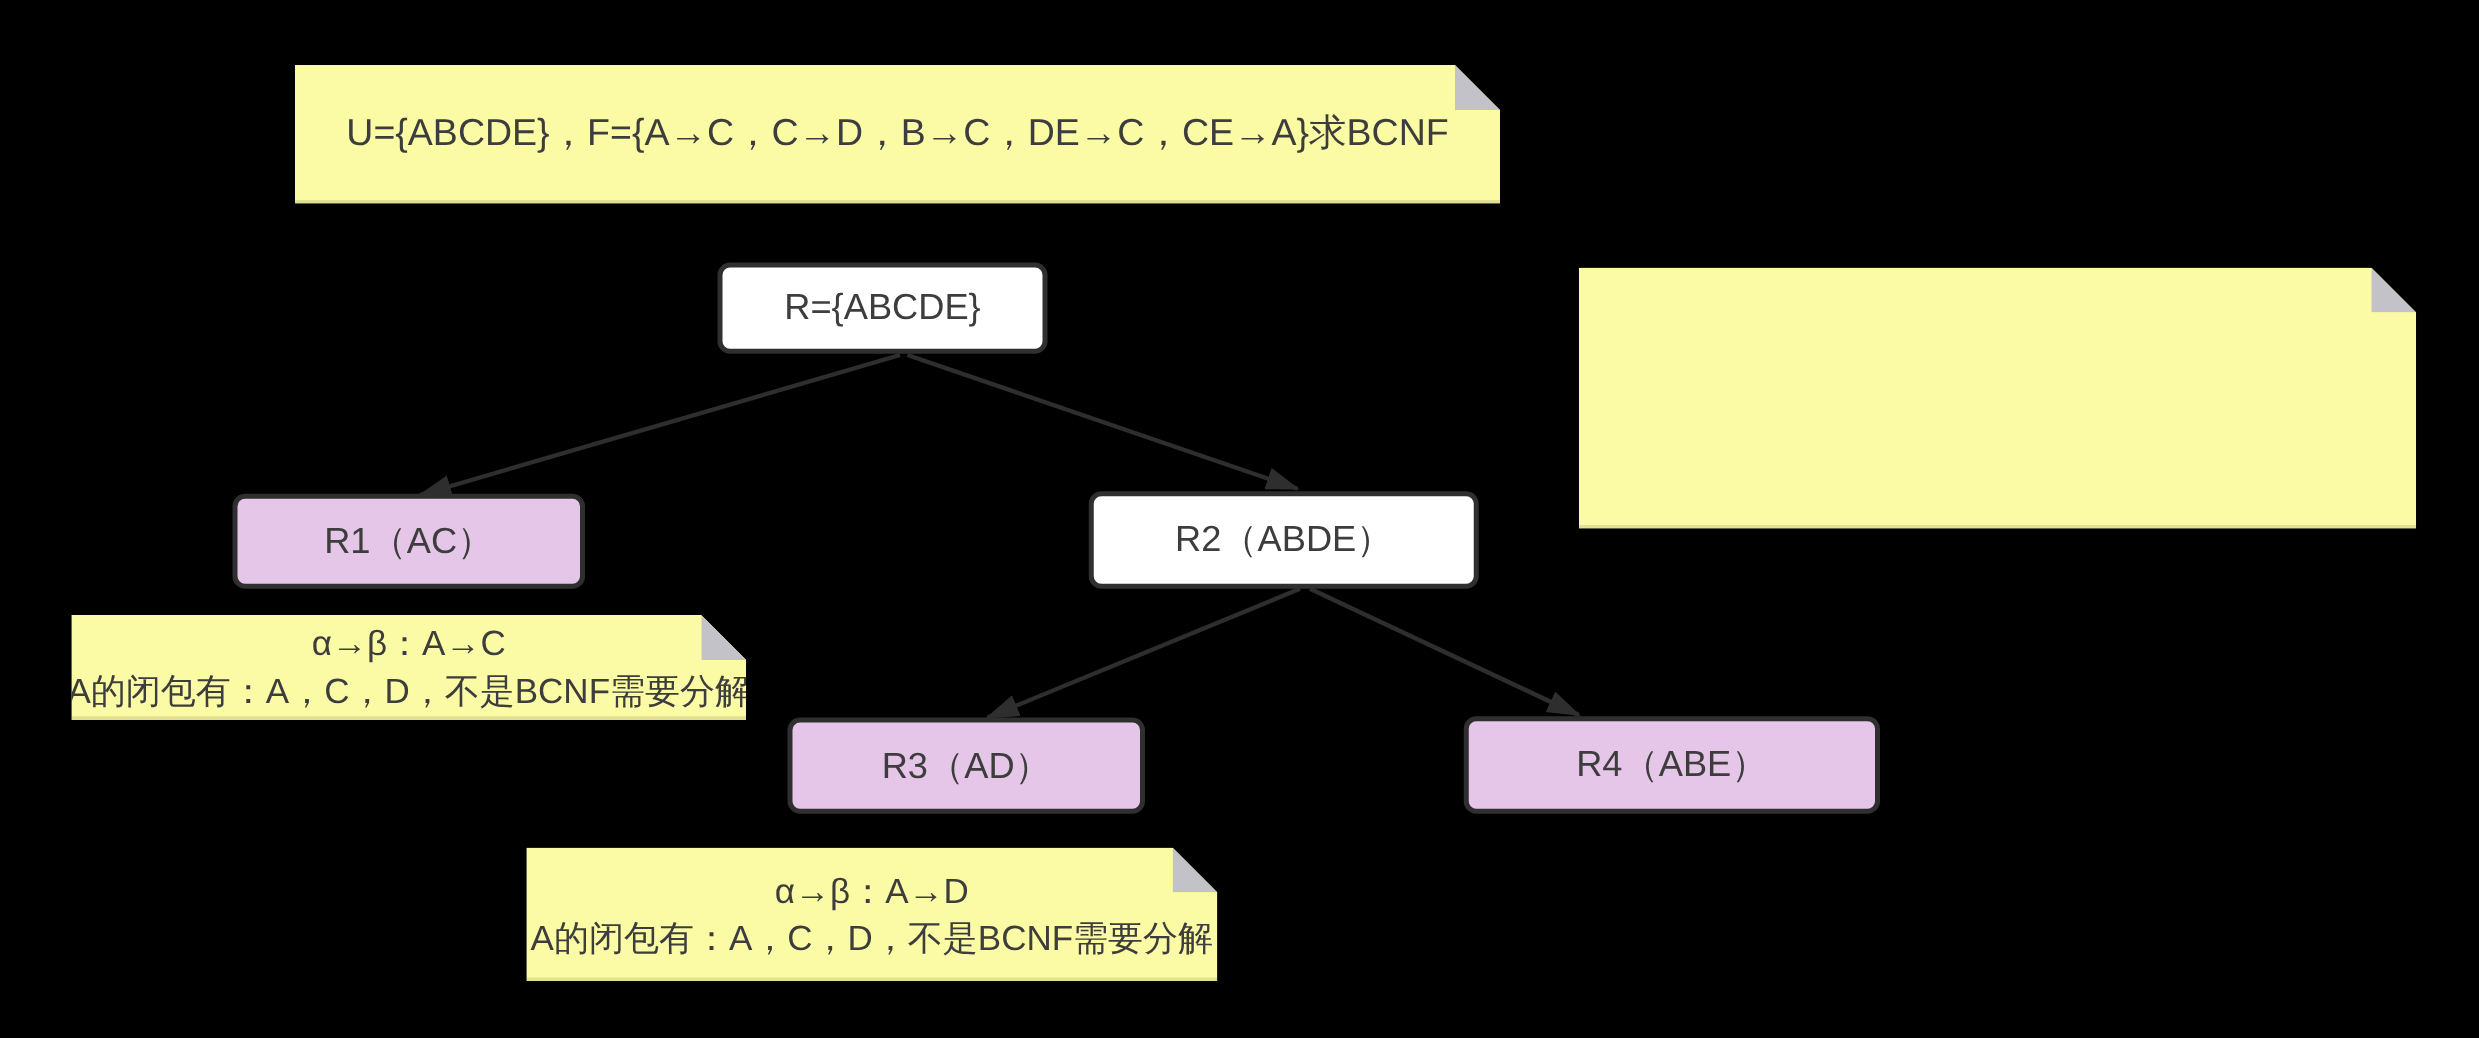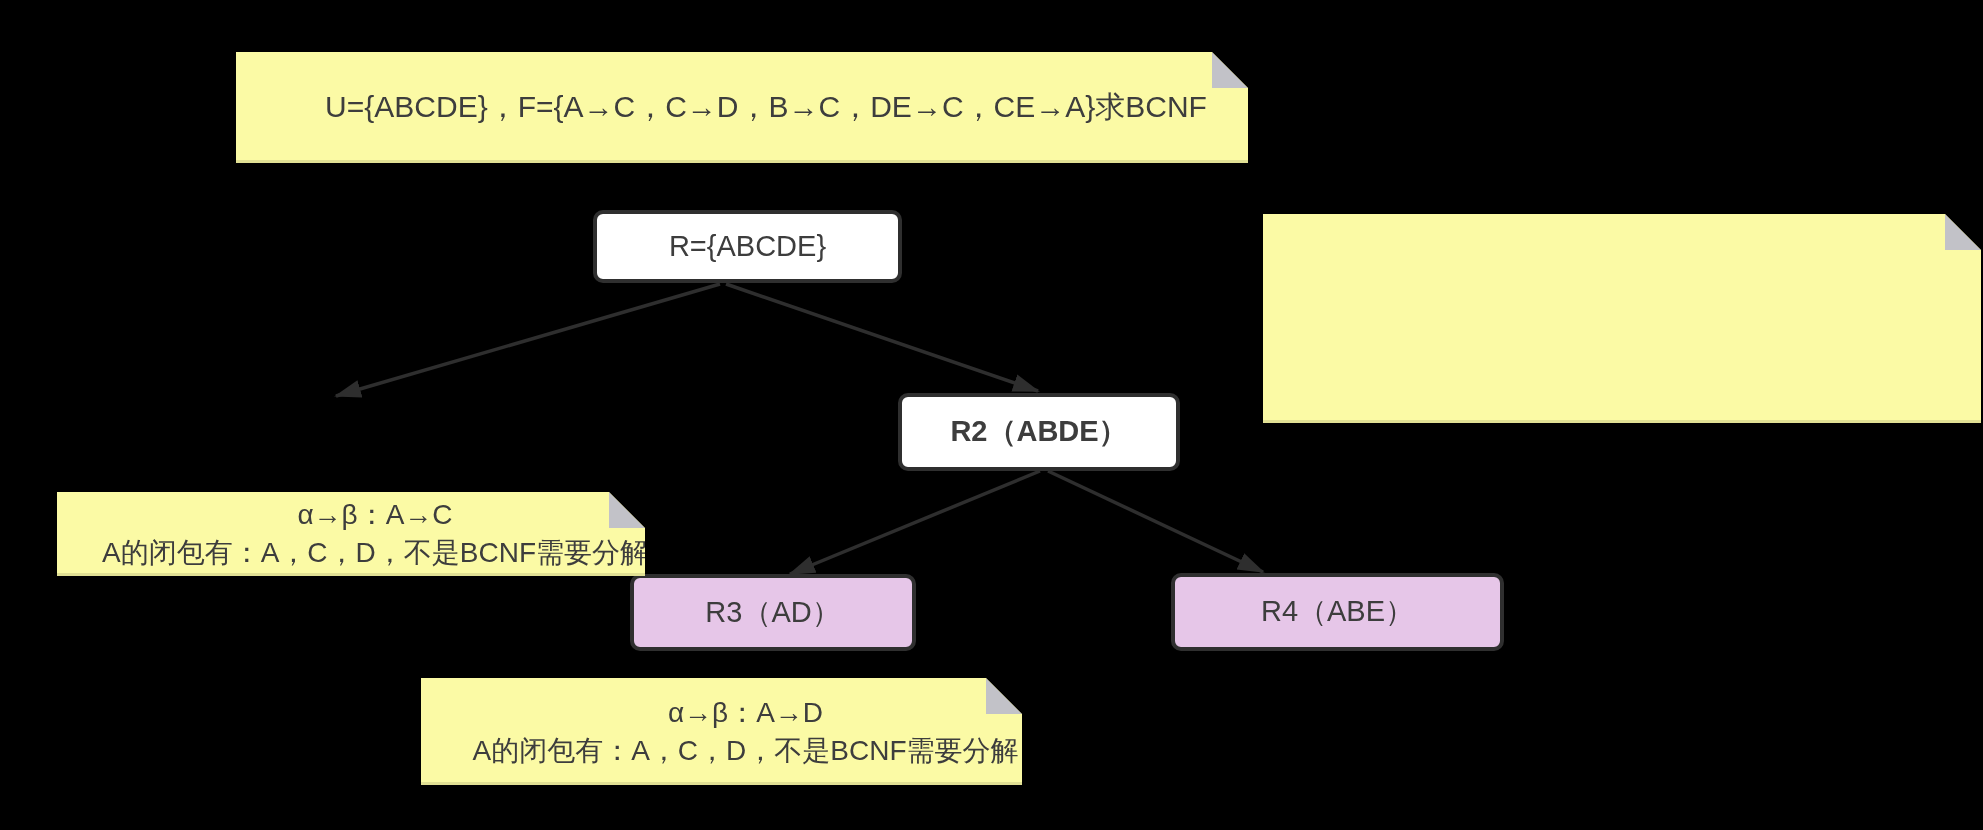--- a/index.html
+++ b/index.html
@@ -26,21 +26,20 @@
     color: #3d3d3d;
     display: flex;
     flex-direction: column;
     justify-content: center;
     align-items: center;
     text-align: center;
     font-size: 28px;
     line-height: 1.34;
     clip-path: polygon(0 0, calc(100% - 36px) 0, 100% 36px, 100% 100%, 0 100%);
     box-shadow: inset 0 -3px 0 rgba(0,0,0,0.10);
-    padding-left: 48px;
   }
   .note .fold {
     position: absolute;
     top: 0;
     right: 0;
     width: 36px;
     height: 36px;
     background: #c2c2c8;
     clip-path: polygon(0 0, 100% 100%, 0 100%);
   }
@@ -82,26 +81,29 @@
 
   <div class="note problem" style="left:236px; top:52px; width:964px; height:111px;">
     <div class="fold"></div>
     <div class="line">U={ABCDE}，F={A→C，C→D，B→C，DE→C，CE→A}求BCNF</div>
   </div>
 
   <div class="note" style="left:1263px; top:214px; width:670px; height:209px;">
     <div class="fold"></div>
   </div>
 
-  <div class="node white" style="left:593px; top:210px; width:309px; height:73px;">
+  <div class="node white" style="left:574px; top:210px; width:264px; height:73px;">
     <span>R={ABCDE}</span>
   </div>
 
+  <div class="node purple" style="left:186px; top:395px; width:282px; height:76px;">
+    <span>R1（AC）</span>
+  </div>
 
-  <div class="node white" style="left:898px; top:393px; width:282px; height:78px;font-weight:bold;">
+  <div class="node white" style="left:871px; top:393px; width:312px; height:78px;">
     <span>R2（ABDE）</span>
   </div>
 
   <div class="node purple" style="left:630px; top:574px; width:286px; height:77px;">
     <span>R3（AD）</span>
   </div>
 
   <div class="node purple" style="left:1171px; top:573px; width:333px; height:78px;">
     <span>R4（ABE）</span>
   </div>

